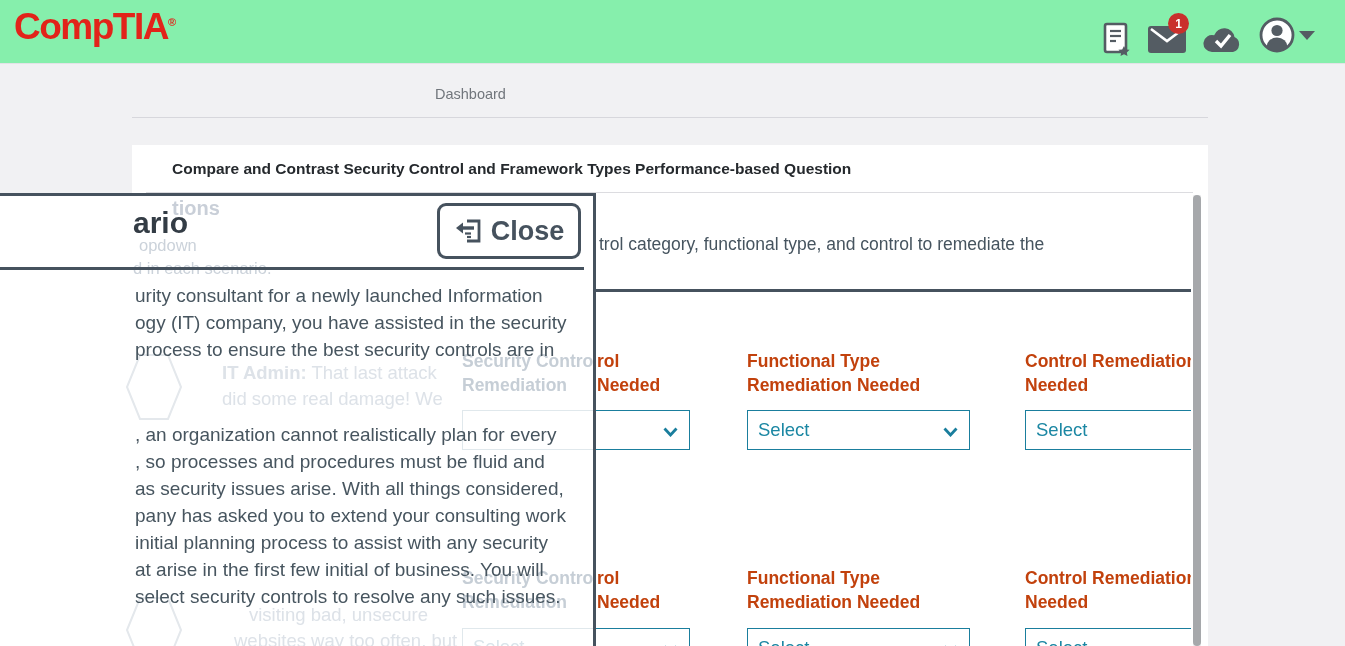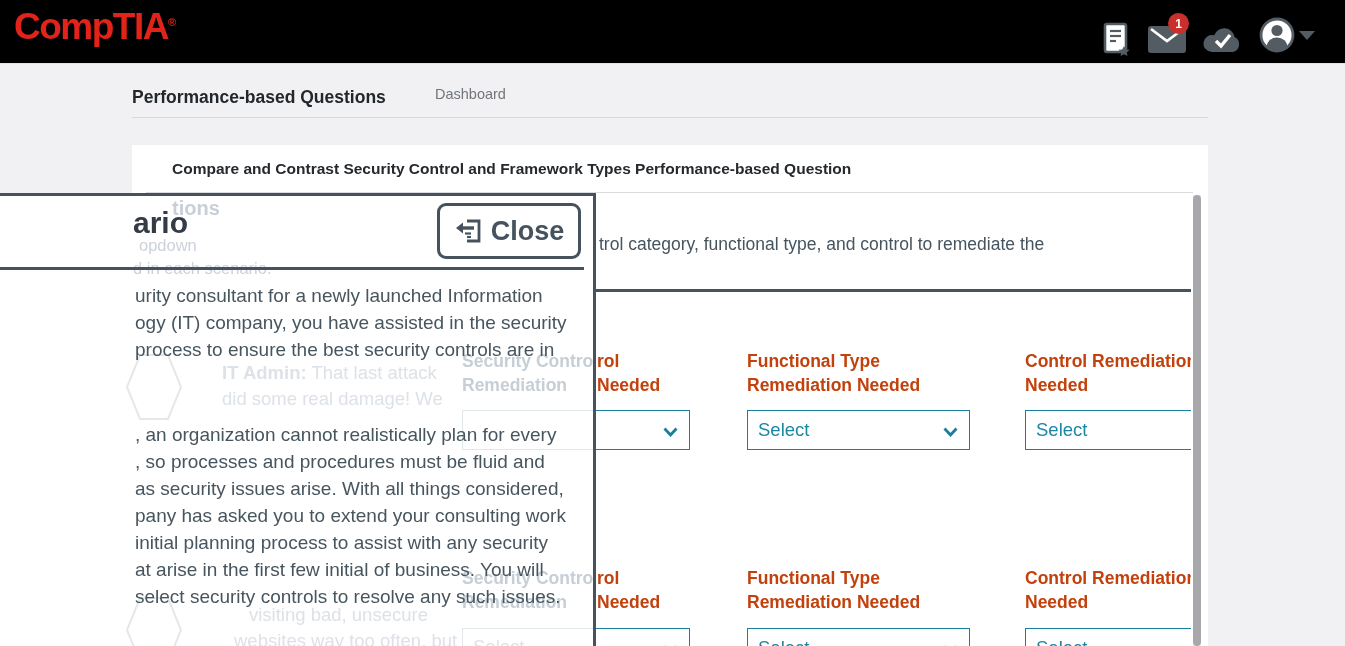--- a/index.html
+++ b/index.html
@@ -1,20 +1,20 @@
 <!DOCTYPE html>
 <html><head>
 <meta charset="utf-8">
 <style>
   html,body{margin:0;padding:0;background:#f1f1f3;font-family:"Liberation Sans","DejaVu Sans",sans-serif;}
   #app{position:relative;width:1345px;height:646px;overflow:hidden;background:#f1f1f3;}
   .abs{position:absolute;}
 
   
-  .topbar{position:absolute;left:0;top:0;width:1345px;height:63px;background:#000000;border-bottom:1px solid #e3e3e7;}
+  .topbar{position:absolute;left:0;top:0;width:1345px;height:63px;background:#86efac;border-bottom:1px solid #e3e3e7;}
   .logo{position:absolute;left:14px;top:6px;font-size:37px;font-weight:700;color:#e2231a;letter-spacing:-1.5px;cursor:pointer;}
   .logo sup{font-size:11px;letter-spacing:0;}
   .ticon{position:absolute;top:0;cursor:pointer;}
   .badge{position:absolute;left:1168px;top:13px;width:21px;height:21px;border-radius:50%;background:#c9302c;color:#fff;
          font-size:12px;font-weight:700;display:flex;align-items:center;justify-content:center;z-index:3;}
   .caret{position:absolute;left:1299px;top:31px;width:0;height:0;border-left:8px solid transparent;border-right:8px solid transparent;border-top:9px solid #545c63;cursor:pointer;}
 
   
   .pbq-title{position:absolute;left:132px;top:87px;font-size:17.5px;font-weight:700;color:#23272c;}
   .tab-dash{position:absolute;left:435px;top:86px;font-size:14.5px;color:#71767c;cursor:pointer;}
@@ -91,21 +91,20 @@
     <div class="ticon" style="left:1258px;top:16px;">
       <svg width="38" height="38" viewBox="0 0 38 38">
         <circle cx="19" cy="19" r="16" fill="#fff" stroke="#545c63" stroke-width="2.8"></circle>
         <circle cx="19" cy="14.5" r="5.6" fill="#545c63"></circle>
         <path d="M8.5 31 a10.5 9.5 0 0 1 21 0 a16 16 0 0 1-21 0z" fill="#545c63"></path>
       </svg>
     </div>
     <div class="caret"></div>
   </div>
 
-  <div class="pbq-title">Performance-based Questions</div>
   <div class="tab-dash">Dashboard</div>
   <div class="crumb-div"></div>
 
   <div class="card"></div>
   <div class="card-title">Compare and Contrast Security Control and Framework Types Performance-based Question</div>
   <div class="card-div"></div>
 
   <div class="instr">trol category, functional type, and control to remediate the</div>
   <div class="darkdiv"></div>
 

